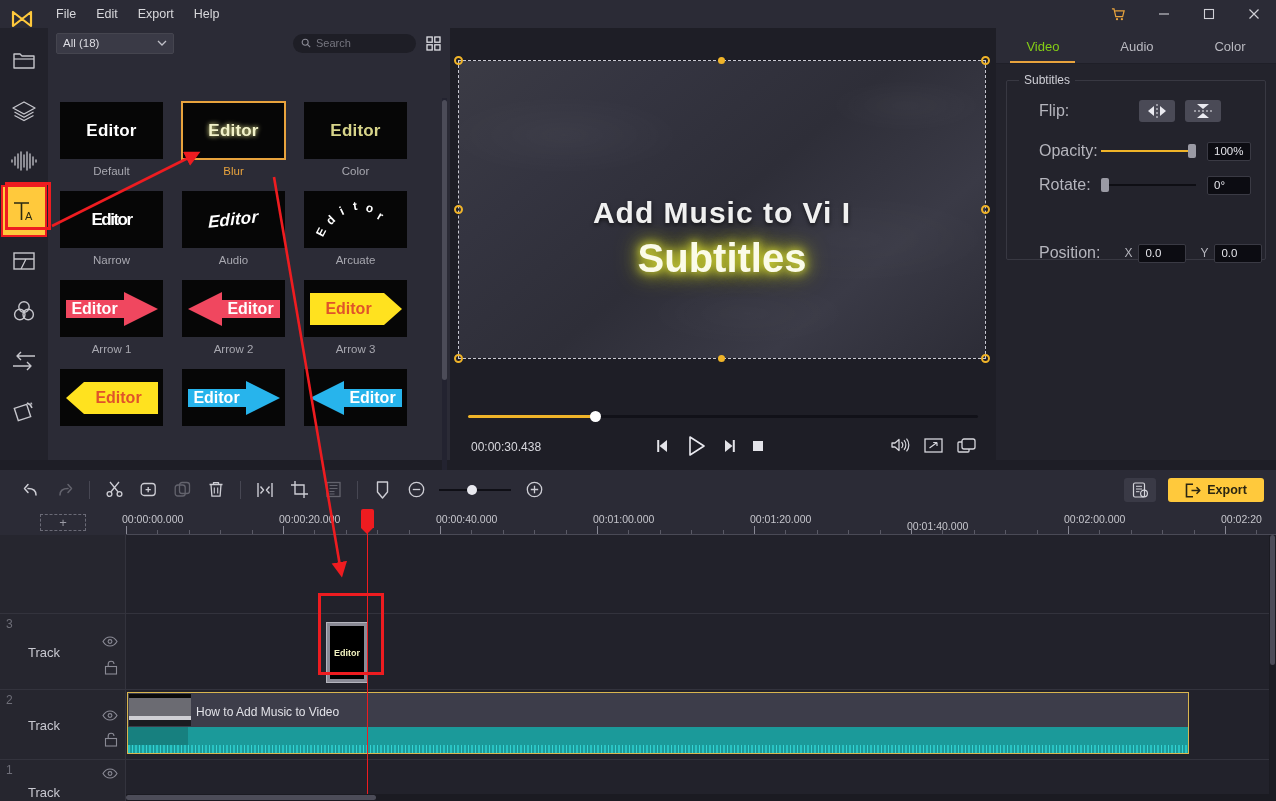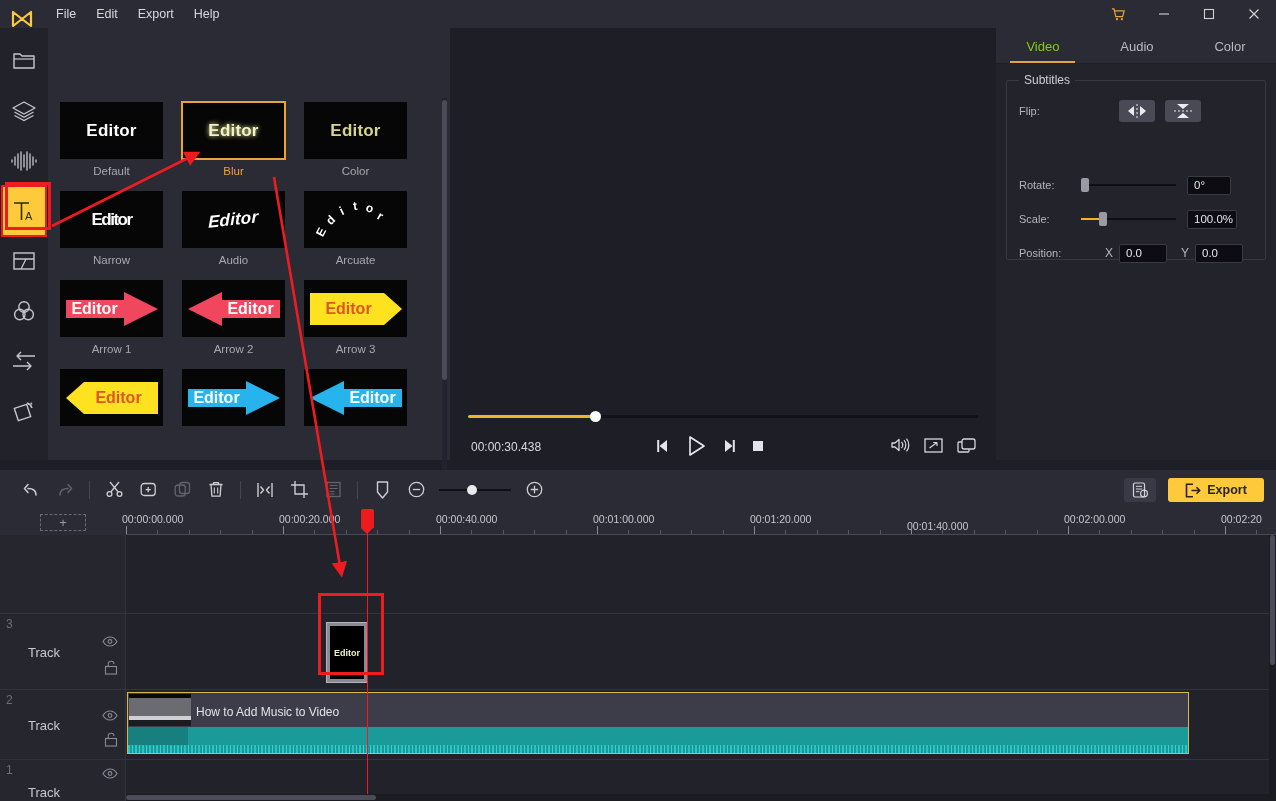--- a/index.html
+++ b/index.html
@@ -165,21 +165,21 @@
   .prop-body { position: absolute; top: 36px; left: 0; width: 280px; height: 396px; background:#23232c; }
   .group {
     position: absolute; left: 10px; top: 16px; width: 260px; height: 180px;
     border: 1px solid #383842; border-radius: 2px;
   }
   .group-title {
     position: absolute; left: 12px; top: -8px; background: #23232c; padding: 0 5px;
     font-size: 12px; color: #cfcfd6;
   }
   .row { position: absolute; left: 12px; width: 238px; height: 24px; display: flex; align-items: center; }
-  .row-label { width: 62px; font-size: 11px; color: #b5b5bd; }
+  .row-label { width: 62px; font-size: 16px; color: #b5b5bd; margin-left: 20px; }
   .flip-btn {
     width: 36px; height: 22px; background: #4a4a56; border-radius: 3px;
     display:flex; align-items:center; justify-content:center; color:#eaeaf0;
   }
   .slider { position: relative; width: 95px; height: 14px; }
   .slider .strack { position:absolute; top:6px; left:0; width:95px; height:2px; background:#0e0e14; }
   .slider .sfill { position:absolute; top:6px; left:0; height:2px; background:#f0b429; }
   .slider .sknob { position:absolute; top:0; width:8px; height:14px; background:#9a9aa4; border-radius:2px; }
   .numbox {
     height: 19px; background: #0c0c12; border: 1px solid #3a3a44; border-radius: 2px;
@@ -344,20 +344,43 @@
     <div class="rail-btn">
       <svg width="24" height="22" viewBox="0 0 24 22">
           <rect x="4" y="6" width="13" height="13" fill="none" stroke="currentColor" stroke-width="1.4" transform="rotate(-18 10.5 12.5)"></rect>
           <path d="M15 3a8 8 0 0 1 5 5" fill="none" stroke="currentColor" stroke-width="1.4"></path>
           <path d="M19 2l1.6 2.2-2.6.6z" fill="currentColor"></path>
         </svg>
     </div>
   </div>
 
   <div class="library">
+    <div class="lib-filterbar">
+      <div class="select-box">
+        <span>All (18)</span>
+        <svg width="10" height="7" viewBox="0 0 10 7">
+            <path d="M1 1l4 4 4-4" fill="none" stroke="#c0c0c8" stroke-width="1.3"></path>
+          </svg>
+      </div>
+      <div class="search-box">
+        <svg width="10" height="10" viewBox="0 0 12 12">
+            <circle cx="5" cy="5" r="3.6" fill="none" stroke="#8a8a95" stroke-width="1.3"></circle>
+            <path d="M7.7 7.7L11 11" stroke="#8a8a95" stroke-width="1.3"></path>
+          </svg>
+        <span>Search</span>
+      </div>
+      <div class="grid-toggle">
+        <svg width="15" height="15" viewBox="0 0 15 15">
+            <rect x="1" y="1" width="5.2" height="5.2" fill="none" stroke="#e0e0e6" stroke-width="1.3"></rect>
+            <rect x="8.8" y="1" width="5.2" height="5.2" fill="none" stroke="#e0e0e6" stroke-width="1.3"></rect>
+            <rect x="1" y="8.8" width="5.2" height="5.2" fill="none" stroke="#e0e0e6" stroke-width="1.3"></rect>
+            <rect x="8.8" y="8.8" width="5.2" height="5.2" fill="none" stroke="#e0e0e6" stroke-width="1.3"></rect>
+          </svg>
+      </div>
+    </div>
 
     <div class="preset-scroll">
       <div class="preset-grid">
 
         <div class="preset">
           <div class="preset-thumb">
               <span class="thumb-word">Editor</span>
             </div>
           <div class="preset-label">Default</div>
         </div>
@@ -475,20 +498,33 @@
           </div>
           <div class="preset-label"></div>
         </div>
       </div>
     </div>
     <div class="lib-scroll-track"></div>
     <div class="lib-scrollbar"></div>
   </div>
 
   <div class="preview">
+    <div class="video-frame">
+      <div class="chalk"></div>
+      <div class="vtitle">Add Music to Vi I</div>
+      <div class="vsub">Subtitles</div>
+      <div class="rot-handle" style="left:-5px; top:-5px;"></div>
+      <div class="handle" style="left:259px; top:-4px;"></div>
+      <div class="rot-handle" style="left:522px; top:-5px;"></div>
+      <div class="rot-handle" style="left:-5px; top:144px;"></div>
+      <div class="rot-handle" style="left:522px; top:144px;"></div>
+      <div class="rot-handle" style="left:-5px; top:293px;"></div>
+      <div class="handle" style="left:259px; top:294px;"></div>
+      <div class="rot-handle" style="left:522px; top:293px;"></div>
+    </div>
 
     <div class="pbar-wrap">
       <div class="pbar-track"></div>
       <div class="pbar-fill"></div>
       <div class="pbar-knob"></div>
     </div>
   </div>
   <div class="time-label">00:00:30.438</div>
 
   <div class="transport">
@@ -560,39 +596,39 @@
             <div class="flip-btn">
               <svg width="18" height="18" viewBox="0 0 18 18">
                   <path d="M3 2h12L9 7z" fill="#eaeaf0"></path>
                   <path d="M3 16h12L9 11z" fill="#eaeaf0"></path>
                   <path d="M0 9h18" stroke="#eaeaf0" stroke-width="1" stroke-dasharray="2 2"></path>
                 </svg>
             </div>
           </div>
         </div>
 
+        <div class="row" style="top:58px;">
+          <div class="row-label">Opacity:</div>
+          <div class="slider">
+            <div class="strack"></div>
+            <div class="sfill" style="width:90px;"></div>
+            <div class="sknob" style="left:87px;"></div>
+          </div>
+          <div class="numbox" style="width:44px; margin-left:11px;">100%</div>
+        </div>
 
         <div class="row" style="top:92px;align-items:center;">
           <div class="row-label">Rotate:</div>
           <div class="slider">
             <div class="strack"></div>
             <div class="sknob" style="left:0px;"></div>
           </div>
           <div class="numbox" style="width:44px; margin-left:11px;">0°</div>
         </div>
 
-        <div class="row" style="top:126px;">
-          <div class="row-label">Scale:</div>
-          <div class="slider">
-            <div class="strack"></div>
-            <div class="sfill" style="width:21px;"></div>
-            <div class="sknob" style="left:18px;"></div>
-          </div>
-          <div class="numbox" style="width:50px; margin-left:11px;">100.0%</div>
-        </div>
 
         <div class="row" style="top:160px;">
           <div class="row-label">Position:</div>
           <div style="display:flex; align-items:center; margin-left:24px; gap:6px;">
             <span style="color:#b5b5bd;">X</span>
             <div class="numbox" style="width:48px;">0.0</div>
             <span style="color:#b5b5bd; margin-left:8px;">Y</span>
             <div class="numbox" style="width:48px;">0.0</div>
           </div>
         </div>

